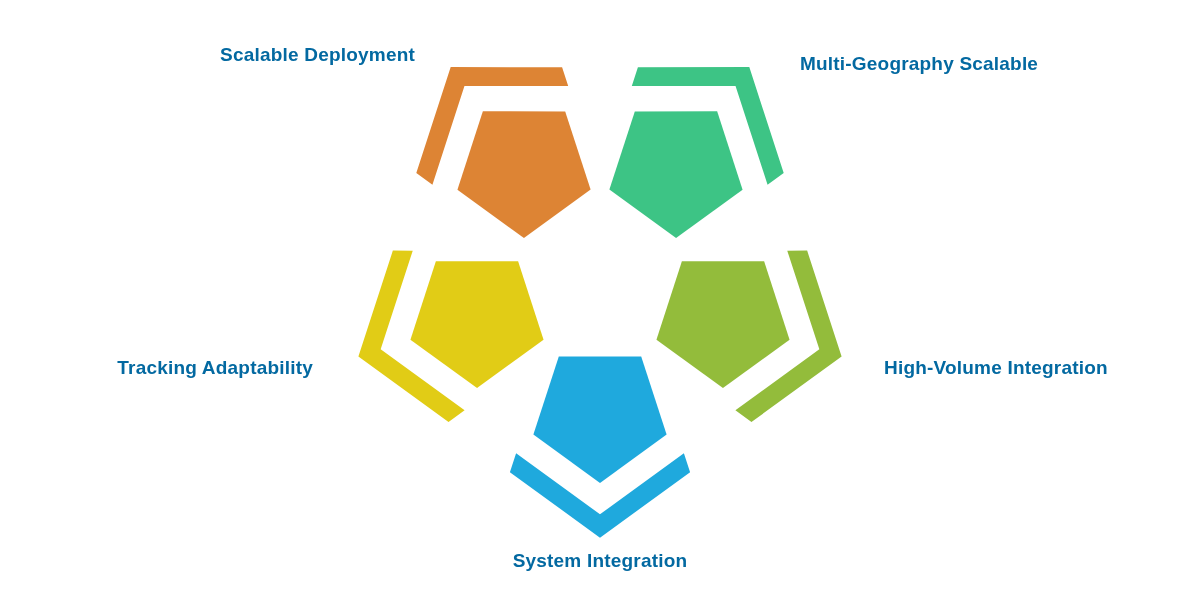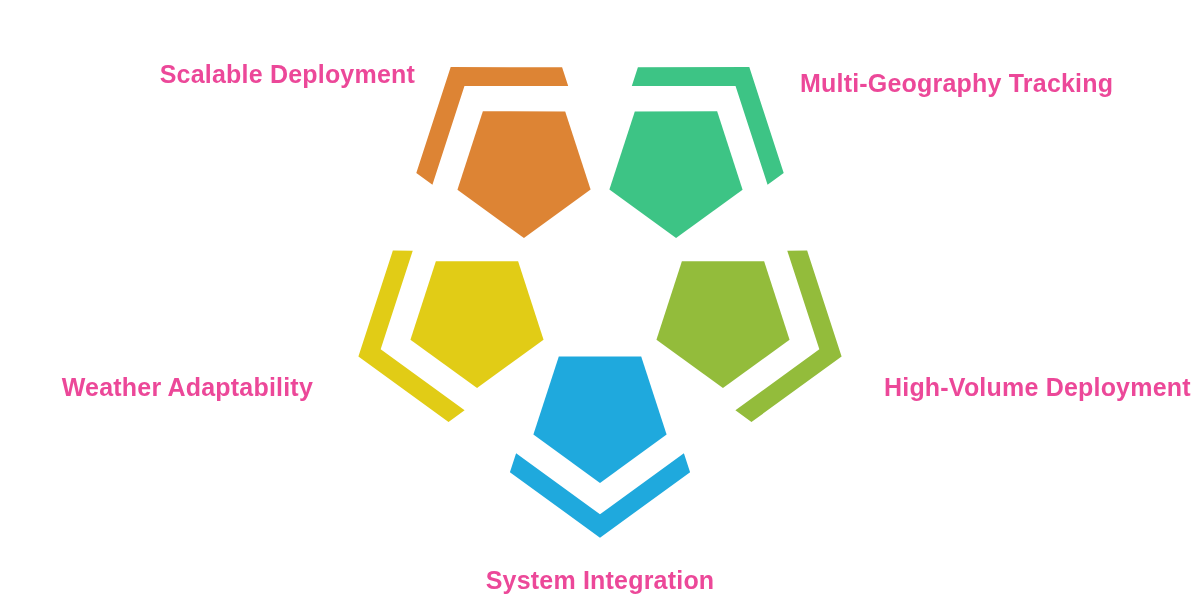--- a/index.html
+++ b/index.html
@@ -9,26 +9,25 @@
   }
   .canvas{
     position:relative;
     width:1200px;
     height:604px;
     background:#ffffff;
     overflow:hidden;
   }
   .label{
     position:absolute;
-    font-size:25px;
+    font-size:19px;
     font-weight:700;
-    color:#ec4899;
+    color:#0369a1;
     letter-spacing:0.2px;
     white-space:nowrap;
-    margin-top:16px;
   }
   .label.align-right{text-align:right;}
   .label.align-left{text-align:left;}
   .label.align-center{text-align:center;}
   .unit{position:absolute;width:260px;height:260px;}
   
   #lbl-scalable{left:150px;top:44px;width:265px;}
   #lbl-multigeo{left:800px;top:53px;width:340px;}
   #lbl-weather{left:55px;top:357px;width:258px;}
   #lbl-highvol{left:884px;top:357px;width:290px;}
@@ -39,23 +38,23 @@
   #unit-weather{left:347px;top:188px;}
   #unit-highvol{left:593px;top:188px;}
   #unit-system{left:470px;top:283px;}
 </style>
 </head>
 <body>
 
 <div class="canvas">
 
   <div id="lbl-scalable" class="label align-right">Scalable Deployment</div>
-  <div id="lbl-multigeo" class="label align-left">Multi-Geography Tracking</div>
-  <div id="lbl-weather" class="label align-right">Weather Adaptability</div>
-  <div id="lbl-highvol" class="label align-left">High-Volume Deployment</div>
+  <div id="lbl-multigeo" class="label align-left">Multi-Geography Scalable</div>
+  <div id="lbl-weather" class="label align-right">Tracking Adaptability</div>
+  <div id="lbl-highvol" class="label align-left">High-Volume Integration</div>
   <div id="lbl-system" class="label align-center">System Integration</div>
 
   <svg id="unit-scalable" class="unit" viewBox="-130 -130 260 260" aria-hidden="true">
     <g transform="rotate(144)">
       <polygon points="-41.2,-56.6 41.2,-56.6 66.6,21.6 0,70 -66.6,21.6" fill="#DD8434"></polygon>
       <polygon points="-90.1,59.2 0,124.7 90.1,59.2 83.9,40.3 0,101.3 -83.9,40.3" fill="#DD8434"></polygon>
     </g>
   </svg>
 
   <svg id="unit-multigeo" class="unit" viewBox="-130 -130 260 260" aria-hidden="true">

